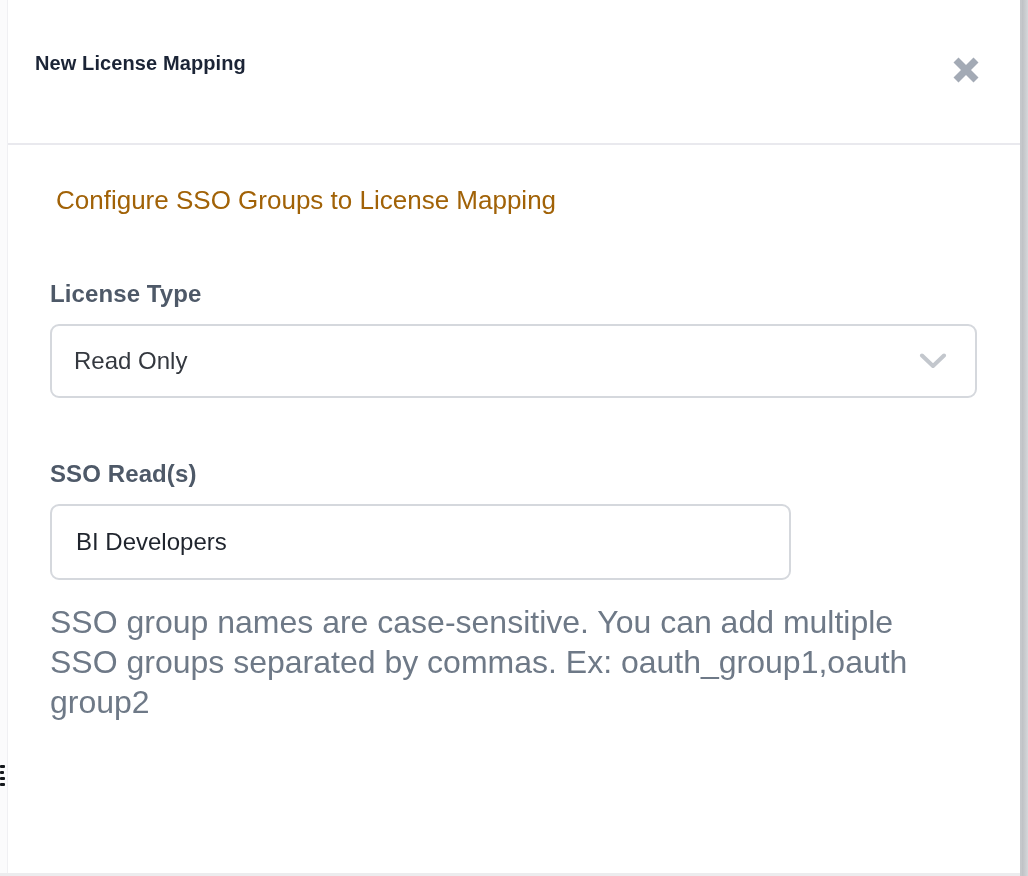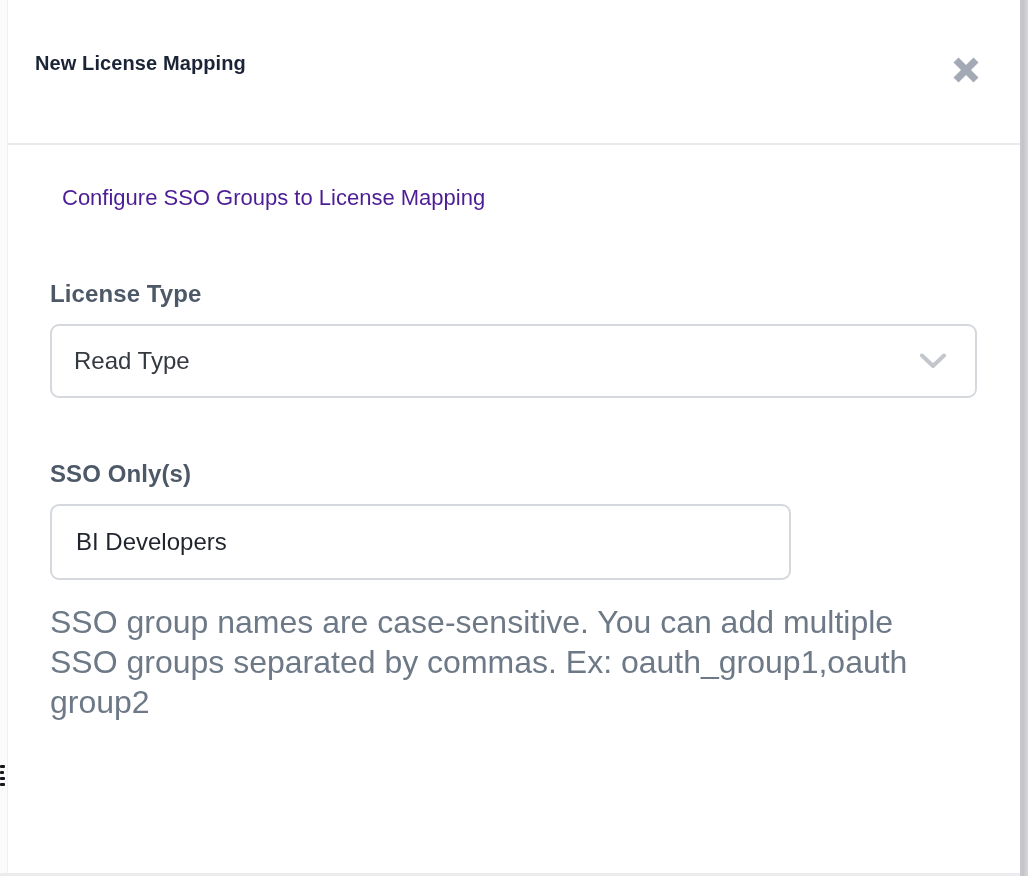--- a/index.html
+++ b/index.html
@@ -89,24 +89,24 @@
     justify-content: center;
   }
 
   .modal-body {
     position: absolute;
     left: 0; top: 147px;
     width: 100%;
   }
   .modal-description {
     position: absolute;
-    left: 54px; top: 38px;
-    font-size: 22px;
+    left: 48px; top: 38px;
+    font-size: 26px;
     font-weight: 400;
-    color: #4c1d95;
+    color: #a16207;
   }
 
   .field-label {
     position: absolute;
     left: 42px;
     font-size: 24px;
     font-weight: 700;
     color: #4e5968;
     letter-spacing: 0.1px;
   }
@@ -184,29 +184,29 @@
       </button>
     </div>
 
     <div class="modal-body">
 
       <p class="modal-description">Configure SSO Groups to License Mapping</p>
 
       <label class="field-label label-license">License Type</label>
 
       <div class="select-box">
-        <span class="select-value">Read Type</span>
+        <span class="select-value">Read Only</span>
         <span class="select-chevron">
           <svg width="28" height="16" viewBox="0 0 28 16">
             <polyline points="3,2.5 14,13 25,2.5" fill="none" stroke="#c3c7cd" stroke-width="4" stroke-linecap="round" stroke-linejoin="round"></polyline>
           </svg>
         </span>
       </div>
 
-      <label class="field-label label-sso">SSO Only(s)</label>
+      <label class="field-label label-sso">SSO Read(s)</label>
 
       <input class="text-input" type="text" value="BI Developers" style="">
 
       <p class="help-text">SSO group names are case-sensitive. You can add multiple SSO groups separated by commas. Ex: oauth_group1,oauth group2</p>
 
     </div>
   </div>
 
   <div class="right-strip"></div>
 

